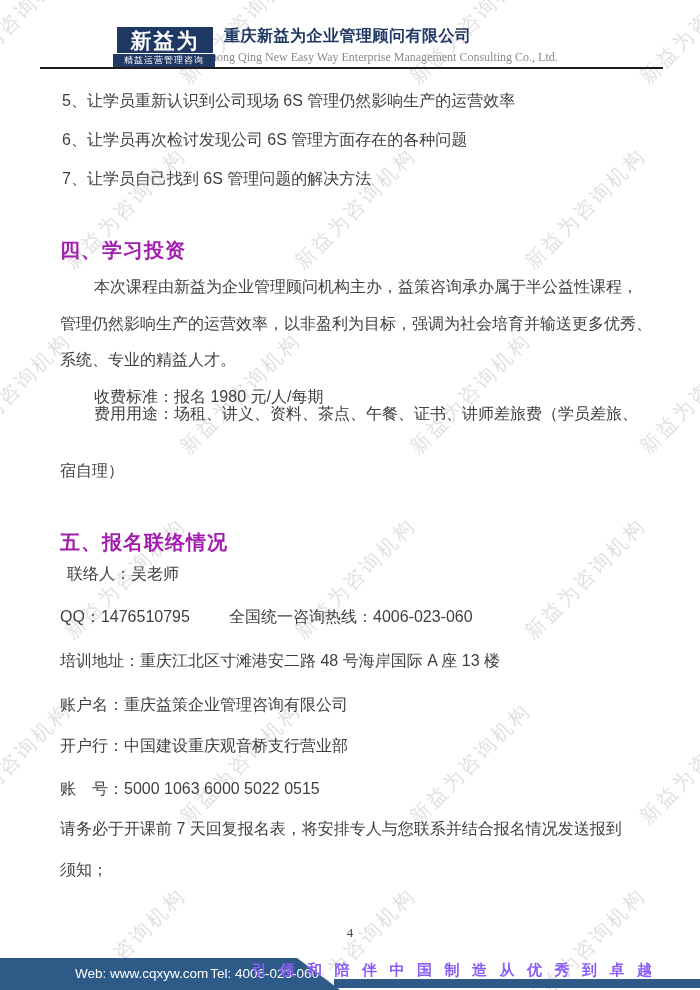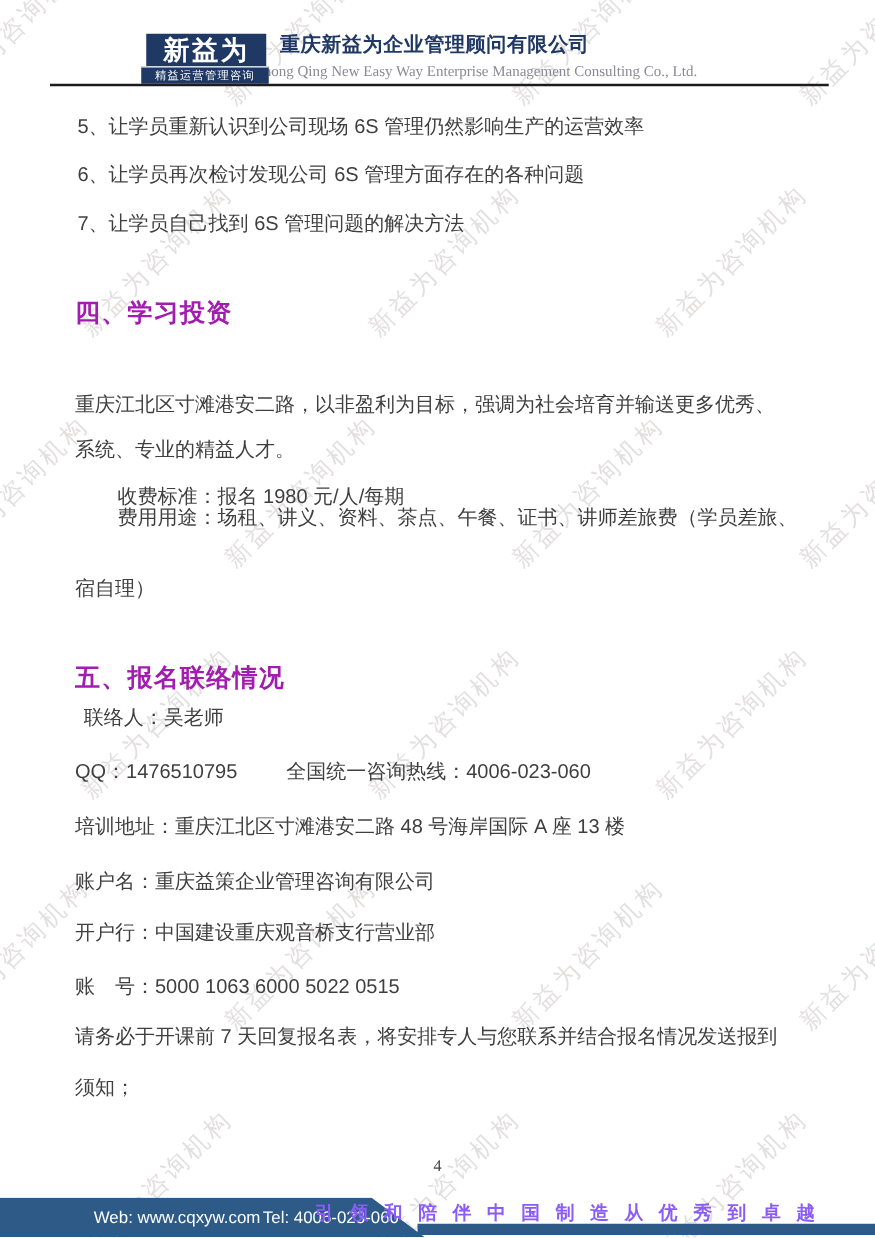--- a/index.html
+++ b/index.html
@@ -97,21 +97,22 @@
   <div class="logo-sub">精益运营管理咨询</div>
   <div class="company-cn">重庆新益为企业管理顾问有限公司</div>
   <div class="company-en">Chong Qing New Easy Way Enterprise Management Consulting Co., Ltd.</div>
   <div class="header-rule"></div>
 
   <div class="line" style="left:62px;top:91px">5、让学员重新认识到公司现场 6S 管理仍然影响生产的运营效率</div>
   <div class="line" style="left:62px;top:130px">6、让学员再次检讨发现公司 6S 管理方面存在的各种问题</div>
   <div class="line" style="left:62px;top:169px">7、让学员自己找到 6S 管理问题的解决方法</div>
 
   <div class="sec-title" style="top:237px">四、学习投资</div>
-  <div class="line" style="left:60px;top:314px">重庆江北区寸滩港安二路，以非盈利为目标，强调为社会培育并输送更多优秀、</div>
+  <div class="line" style="left:94px;top:277px">本次课程由新益为企业管理顾问机构主办，益策咨询承办属于半公益性课程，</div>
+  <div class="line" style="left:60px;top:314px">管理仍然影响生产的运营效率，以非盈利为目标，强调为社会培育并输送更多优秀、</div>
   <div class="line" style="left:60px;top:350px">系统、专业的精益人才。</div>
   <div class="line" style="left:94px;top:387px">收费标准：报名 1980 元/人/每期</div>
   <div class="line" style="left:94px;top:404px">费用用途：场租、讲义、资料、茶点、午餐、证书、讲师差旅费（学员差旅、</div>
   <div class="line" style="left:60px;top:461px">宿自理）</div>
 
   <div class="sec-title" style="top:529px">五、报名联络情况</div>
   <div class="line" style="left:67px;top:564px">联络人：吴老师</div>
   <div class="line" style="left:60px;top:607px">QQ：1476510795</div>
   <div class="line" style="left:229px;top:607px">全国统一咨询热线：4006-023-060</div>
   <div class="line" style="left:60px;top:651px">培训地址：重庆江北区寸滩港安二路 48 号海岸国际 A 座 13 楼</div>

